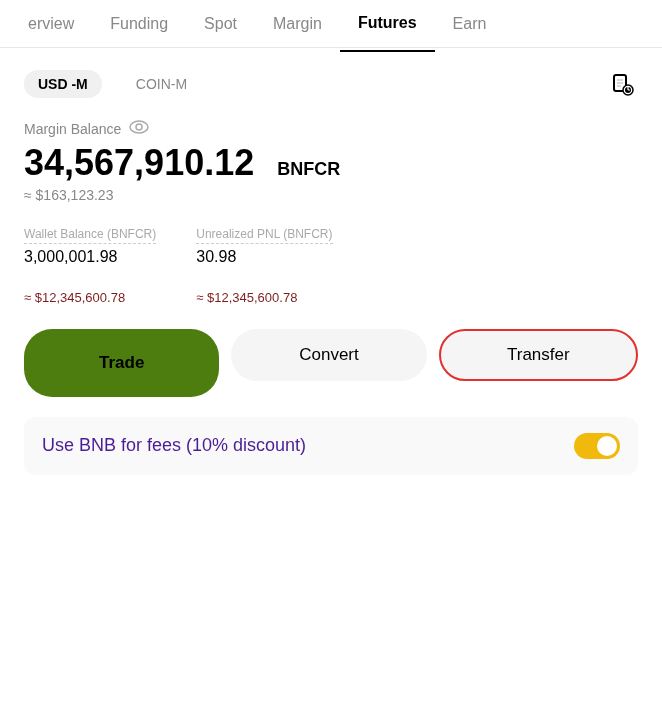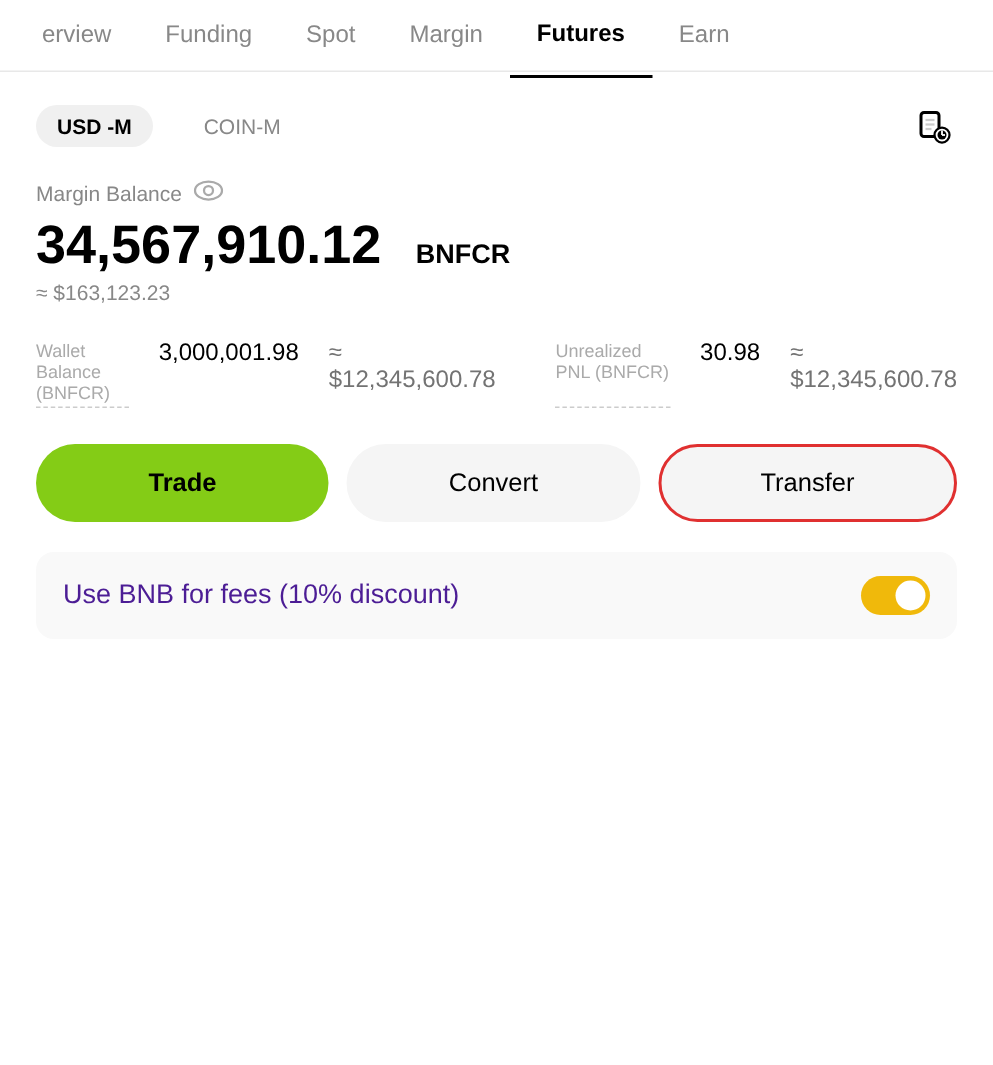--- a/index.html
+++ b/index.html
@@ -125,52 +125,54 @@
 
     
     .secondary-balances {
       display: flex;
       gap: 40px;
       margin-bottom: 24px;
     }
 
     .balance-item {
       display: flex;
-      gap: 20px;
+      flex-direction: column;
+      gap: 4px;
     }
 
     .balance-item-label {
       font-size: 12px;
       color: #aaa;
       border-bottom: 1px dashed #ccc;
       padding-bottom: 2px;
     }
 
     .balance-item-value {
       font-size: 16px;
       color: #000;
       font-weight: 500;
     }
 
     .balance-item-usd {
-      font-size: 16px;
-      color: #737373;
+      font-size: 13px;
+      color: #7f1d1d;
+      margin-top: 20px;
     }
 
     
     .action-buttons {
       display: flex;
       gap: 12px;
       margin-bottom: 20px;
     }
 
     .btn-trade {
       flex: 1;
-      height: 52px;
-      background: #84cc16;
+      height: 68px;
+      background: #4d7c0f;
       border: none;
       border-radius: 28px;
       font-size: 17px;
       font-weight: 700;
       color: #000;
       cursor: pointer;
     }
 
     .btn-convert {
       flex: 1;

